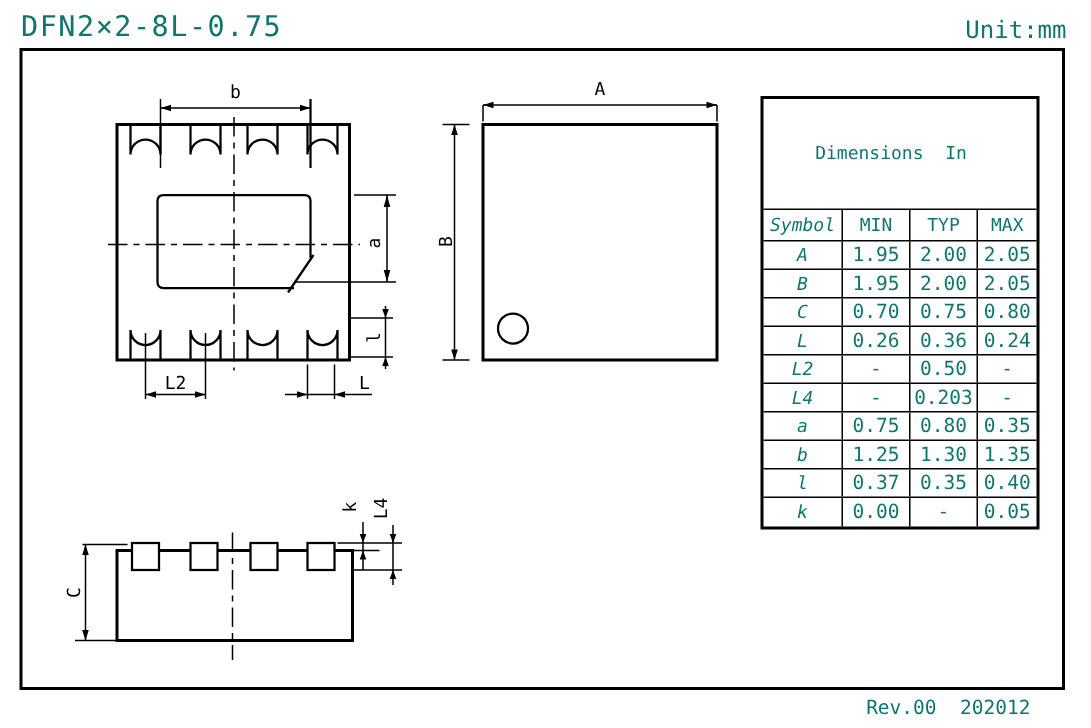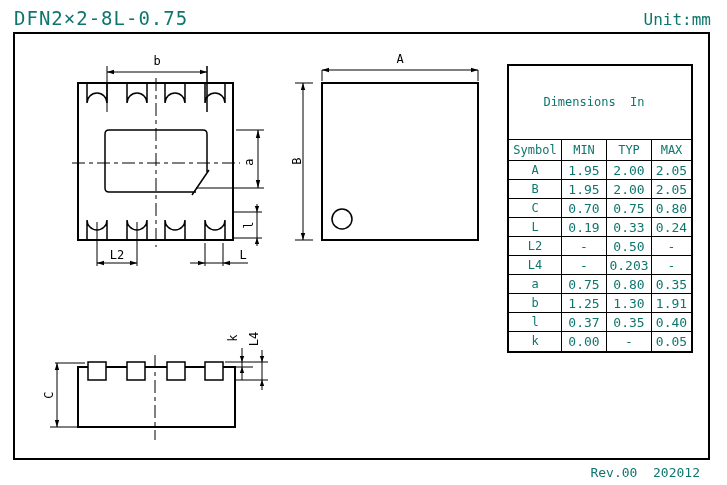--- a/index.html
+++ b/index.html
@@ -7,35 +7,35 @@
     position:relative;width:727px;height:485px;background:#ffffff;
     font-family:"DejaVu Sans Mono",monospace;color:#0f766e;overflow:hidden;
   }
   .abs{position:absolute;}
   #border-rect{
     left:13px;top:32px;width:697px;height:428px;
     border:2px solid #000;box-sizing:border-box;
   }
   #title{left:14px;top:7px;font-size:19px;letter-spacing:1px;white-space:pre;}
   #unit{right:16px;top:10px;font-size:16px;white-space:pre;}
-  #rev{right:27px;top:465px;font-size:13px;white-space:pre;}
+  #rev{right:40px;top:465px;font-size:13px;white-space:pre;}
   svg{position:absolute;overflow:visible;}
   svg text{font-family:"DejaVu Sans Mono",monospace;font-size:12px;fill:#000;}
   
   #dim-table{
     left:507px;top:64px;width:186px;border:2px solid #000;box-sizing:border-box;
     background:#fff;font-size:12px;
   }
   .tbl-title{border-bottom:1px solid #000;text-align:center;padding:1px 12px 2px 0;line-height:14px;white-space:pre;}
   .trow{display:flex;border-bottom:1px solid #000;height:19px;line-height:19px;box-sizing:border-box;}
   .trow:last-child{border-bottom:none;}
   .trow.hdr{height:21px;line-height:21px;}
   .tc{box-sizing:border-box;border-right:1px solid #000;text-align:center;overflow:hidden;font-size:13px;}
   .tc:last-child{border-right:none;}
-  .c-sym{width:53px;font-size:12px;}
+  .c-sym{width:53px;font-size:12px;font-style:italic;}
   .c-min{width:45px;}
   .c-typ{width:45px;}
   .c-max{width:43px;flex:1;}
   .hdr .tc{font-size:12px;}
 </style>
 </head>
 <body>
 
 <div id="page">
 
@@ -179,22 +179,22 @@
       <div class="tc c-max">2.05</div>
     </div>
     <div class="trow">
       <div class="tc c-sym">C</div>
       <div class="tc c-min">0.70</div>
       <div class="tc c-typ">0.75</div>
       <div class="tc c-max">0.80</div>
     </div>
     <div class="trow">
       <div class="tc c-sym">L</div>
-      <div class="tc c-min">0.19</div>
-      <div class="tc c-typ">0.33</div>
+      <div class="tc c-min">0.26</div>
+      <div class="tc c-typ">0.36</div>
       <div class="tc c-max">0.24</div>
     </div>
     <div class="trow">
       <div class="tc c-sym">L2</div>
       <div class="tc c-min">-</div>
       <div class="tc c-typ">0.50</div>
       <div class="tc c-max">-</div>
     </div>
     <div class="trow">
       <div class="tc c-sym">L4</div>
@@ -205,21 +205,21 @@
     <div class="trow">
       <div class="tc c-sym">a</div>
       <div class="tc c-min">0.75</div>
       <div class="tc c-typ">0.80</div>
       <div class="tc c-max">0.35</div>
     </div>
     <div class="trow">
       <div class="tc c-sym">b</div>
       <div class="tc c-min">1.25</div>
       <div class="tc c-typ">1.30</div>
-      <div class="tc c-max">1.91</div>
+      <div class="tc c-max">1.35</div>
     </div>
     <div class="trow">
       <div class="tc c-sym">l</div>
       <div class="tc c-min">0.37</div>
       <div class="tc c-typ">0.35</div>
       <div class="tc c-max">0.40</div>
     </div>
     <div class="trow">
       <div class="tc c-sym">k</div>
       <div class="tc c-min">0.00</div>

